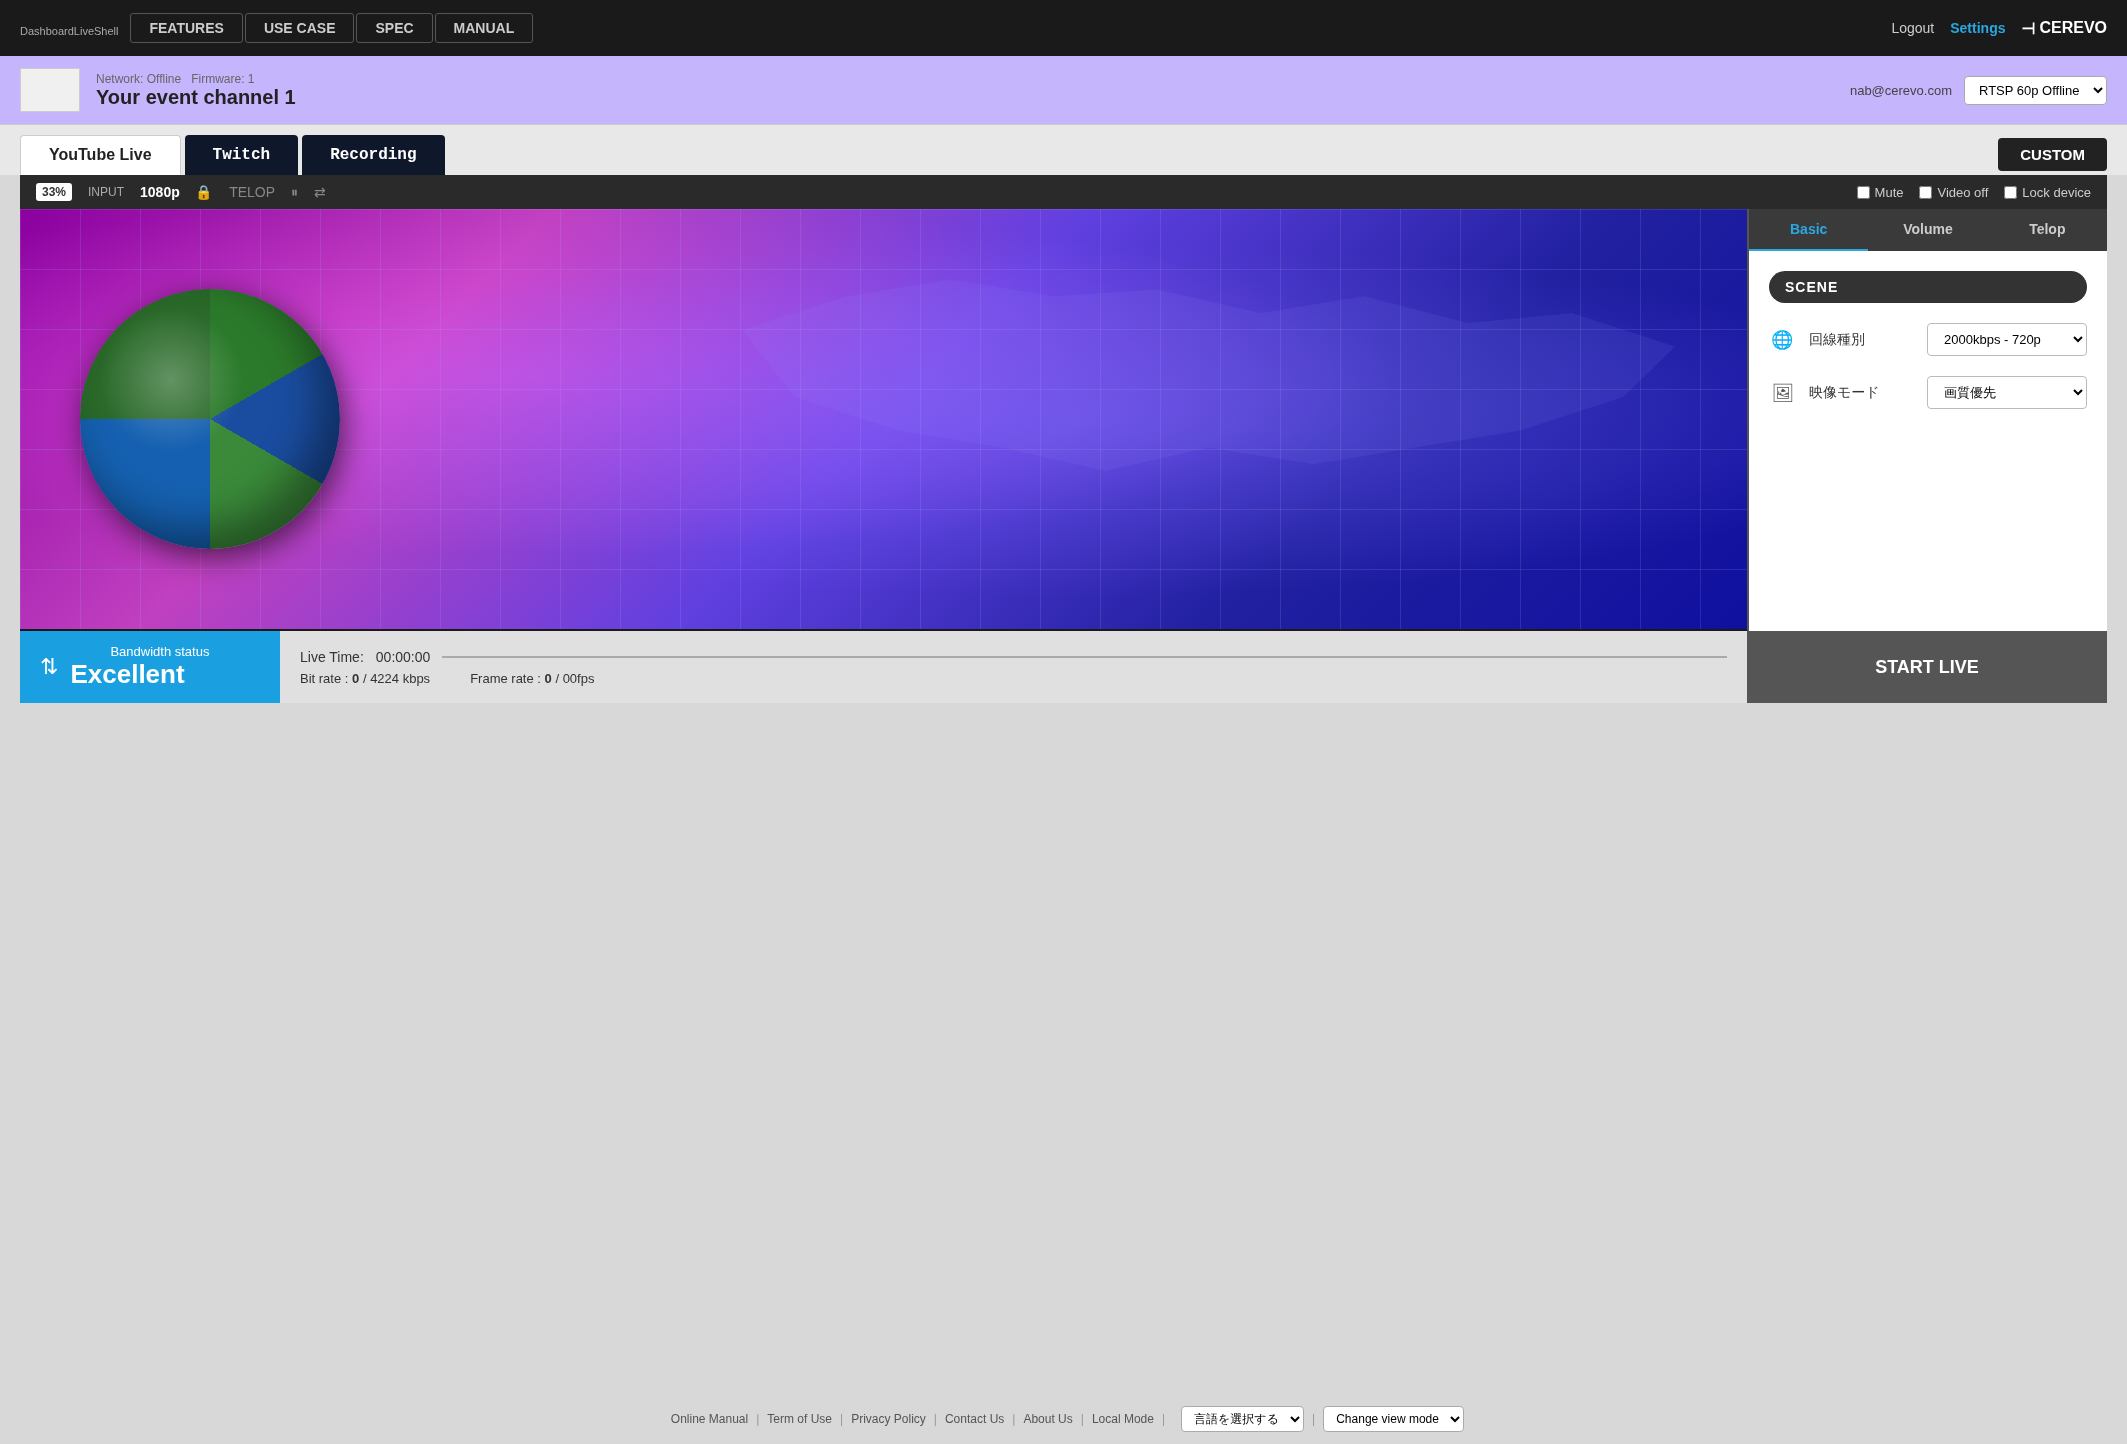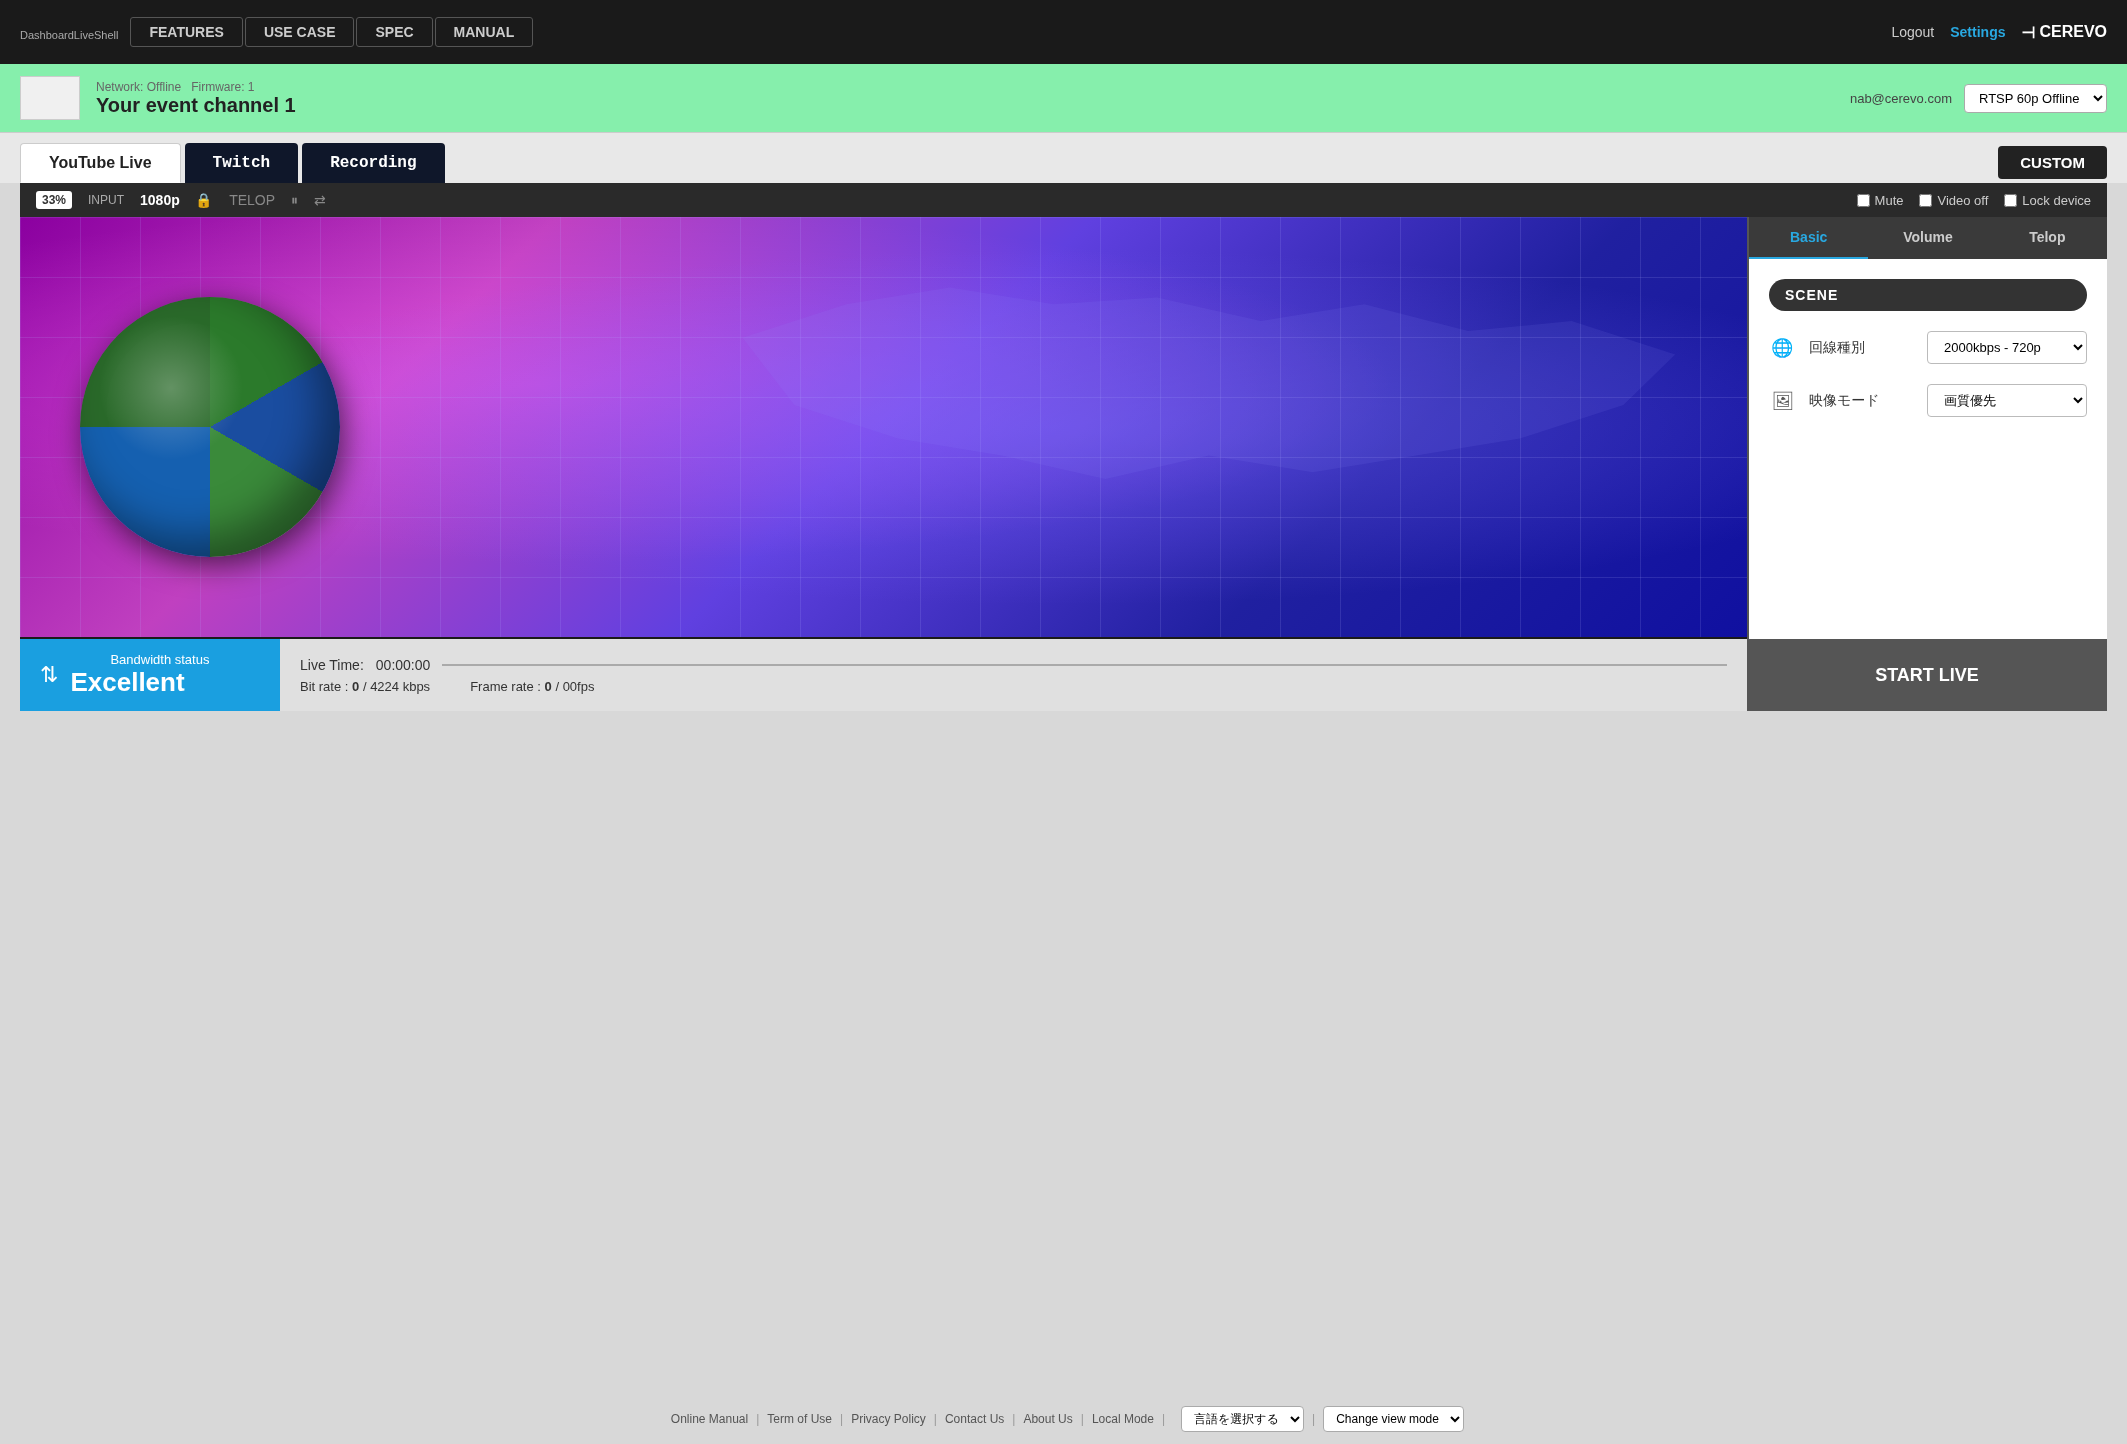--- a/index.html
+++ b/index.html
@@ -10,21 +10,21 @@
       display: flex;
       flex-direction: column;
     }
 
     
     .top-nav {
       background: #1a1a1a;
       display: flex;
       align-items: center;
       padding: 0 20px;
-      height: 64px;
+      height: 56px;
       justify-content: space-between;
     }
     .nav-left { display: flex; align-items: center; gap: 4px; }
     .nav-brand {
       color: white;
       font-size: 22px;
       font-weight: bold;
       margin-right: 8px;
     }
     .nav-brand span {
@@ -61,21 +61,21 @@
       color: white;
       font-size: 16px;
       font-weight: bold;
       display: flex;
       align-items: center;
       gap: 4px;
     }
 
     
     .device-bar {
-      background: #86efac;
+      background: #c4b5fd;
       padding: 12px 20px;
       display: flex;
       align-items: center;
       justify-content: space-between;
       border-bottom: 1px solid #ccc;
     }
     .device-info { display: flex; align-items: center; gap: 16px; }
     .device-thumb {
       width: 60px;
       height: 44px;

